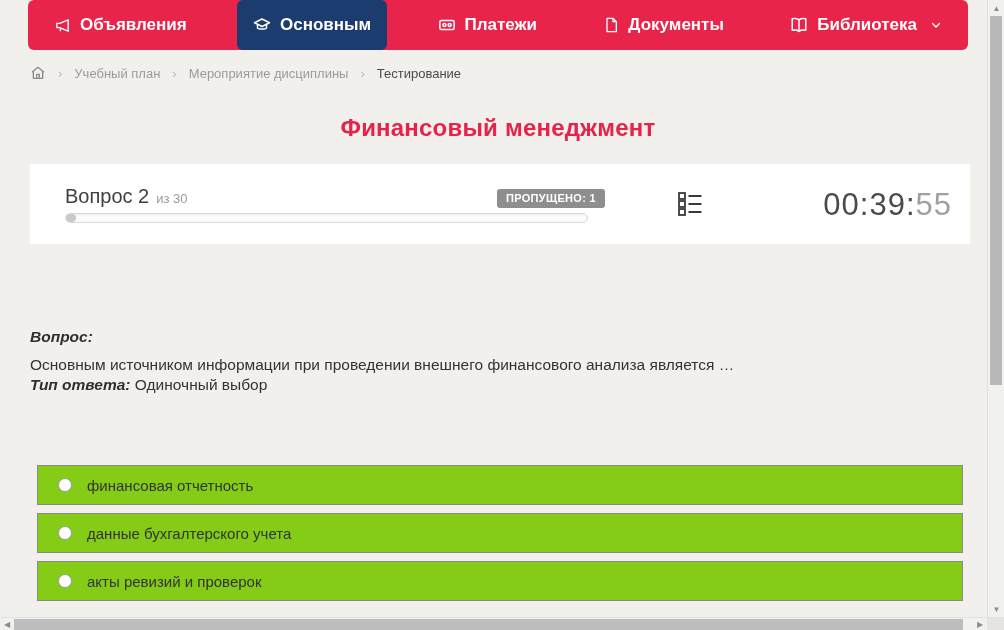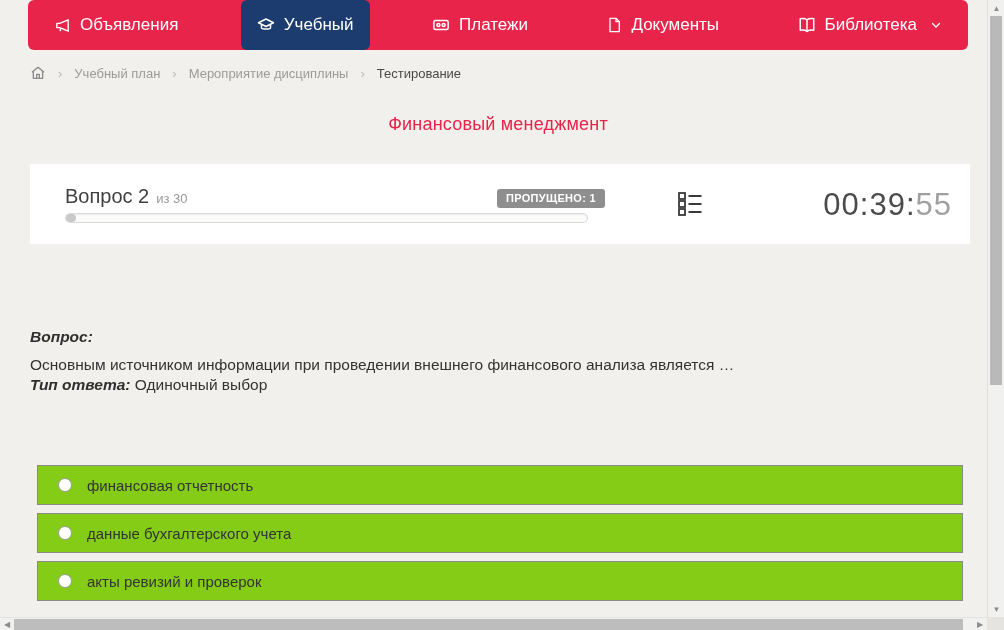--- a/index.html
+++ b/index.html
@@ -13,41 +13,41 @@
 
   
   .nav {
     position:absolute; left:28px; top:0; width:940px; height:50px;
     background:#E8244B; border-radius:6px;
     display:flex; align-items:stretch; justify-content:space-between;
     padding:0 10px;
   }
   .nav-tab {
     display:flex; align-items:center; gap:9px;
-    padding:0 16px; color:#fff; font-size:17px; font-weight:normal;
+    padding:0 16px; color:#fff; font-size:17px; font-weight:bold;
     cursor:pointer; white-space:nowrap; border-radius:6px;
   }
   .nav-tab.active { background:#1C3B6E; }
   .nav-tab svg { display:block; }
   .chev { margin-left:4px; }
 
   
   .breadcrumb {
     position:absolute; left:30px; top:62px; height:22px;
     display:flex; align-items:center; gap:12px; font-size:13px;
   }
   .crumb { color:#9B9B9B; cursor:pointer; }
   .crumb.current { color:#4A4A4A; cursor:default; }
   .crumb-sep { color:#B9B9B9; font-size:13px; }
   .home-ic svg { display:block; }
 
   
   .page-title {
     position:absolute; left:28px; top:114px; width:940px;
-    text-align:center; color:#E8234A; font-size:18px; font-weight:normal;
+    text-align:center; color:#E8234A; font-size:24px; font-weight:bold;
     letter-spacing:0.2px;
   }
 
   
   .panel {
     position:absolute; left:30px; top:164px; width:940px; height:80px;
     background:#FFFFFF;
     padding-left:39px;
   }
   .q-label-row { position:absolute; left:35px; top:21px; display:flex; align-items:baseline; gap:7px; }
@@ -127,21 +127,21 @@
     </span>
     <span>Объявления</span>
   </div>
   <div class="nav-tab active">
     <span>
       <svg width="18" height="18" viewBox="0 0 24 24" fill="none" stroke="#fff" stroke-width="2" stroke-linejoin="round">
           <path d="M12 4 L2 9 l10 5 10-5 z"></path>
           <path d="M6 11.8 V16 c0 1.8 12 1.8 12 0 v-4.2"></path>
         </svg>
     </span>
-    <span>Учебный</span>
+    <span>Основным</span>
   </div>
   <div class="nav-tab">
     <span>
       <svg width="18" height="18" viewBox="0 0 24 24" fill="none" stroke="#fff" stroke-width="2" stroke-linejoin="round">
           <rect x="2.5" y="6" width="19" height="12" rx="2"></rect>
           <circle cx="8.5" cy="12" r="2"></circle>
           <circle cx="15.5" cy="12" r="2"></circle>
         </svg>
     </span>
     <span>Платежи</span>

